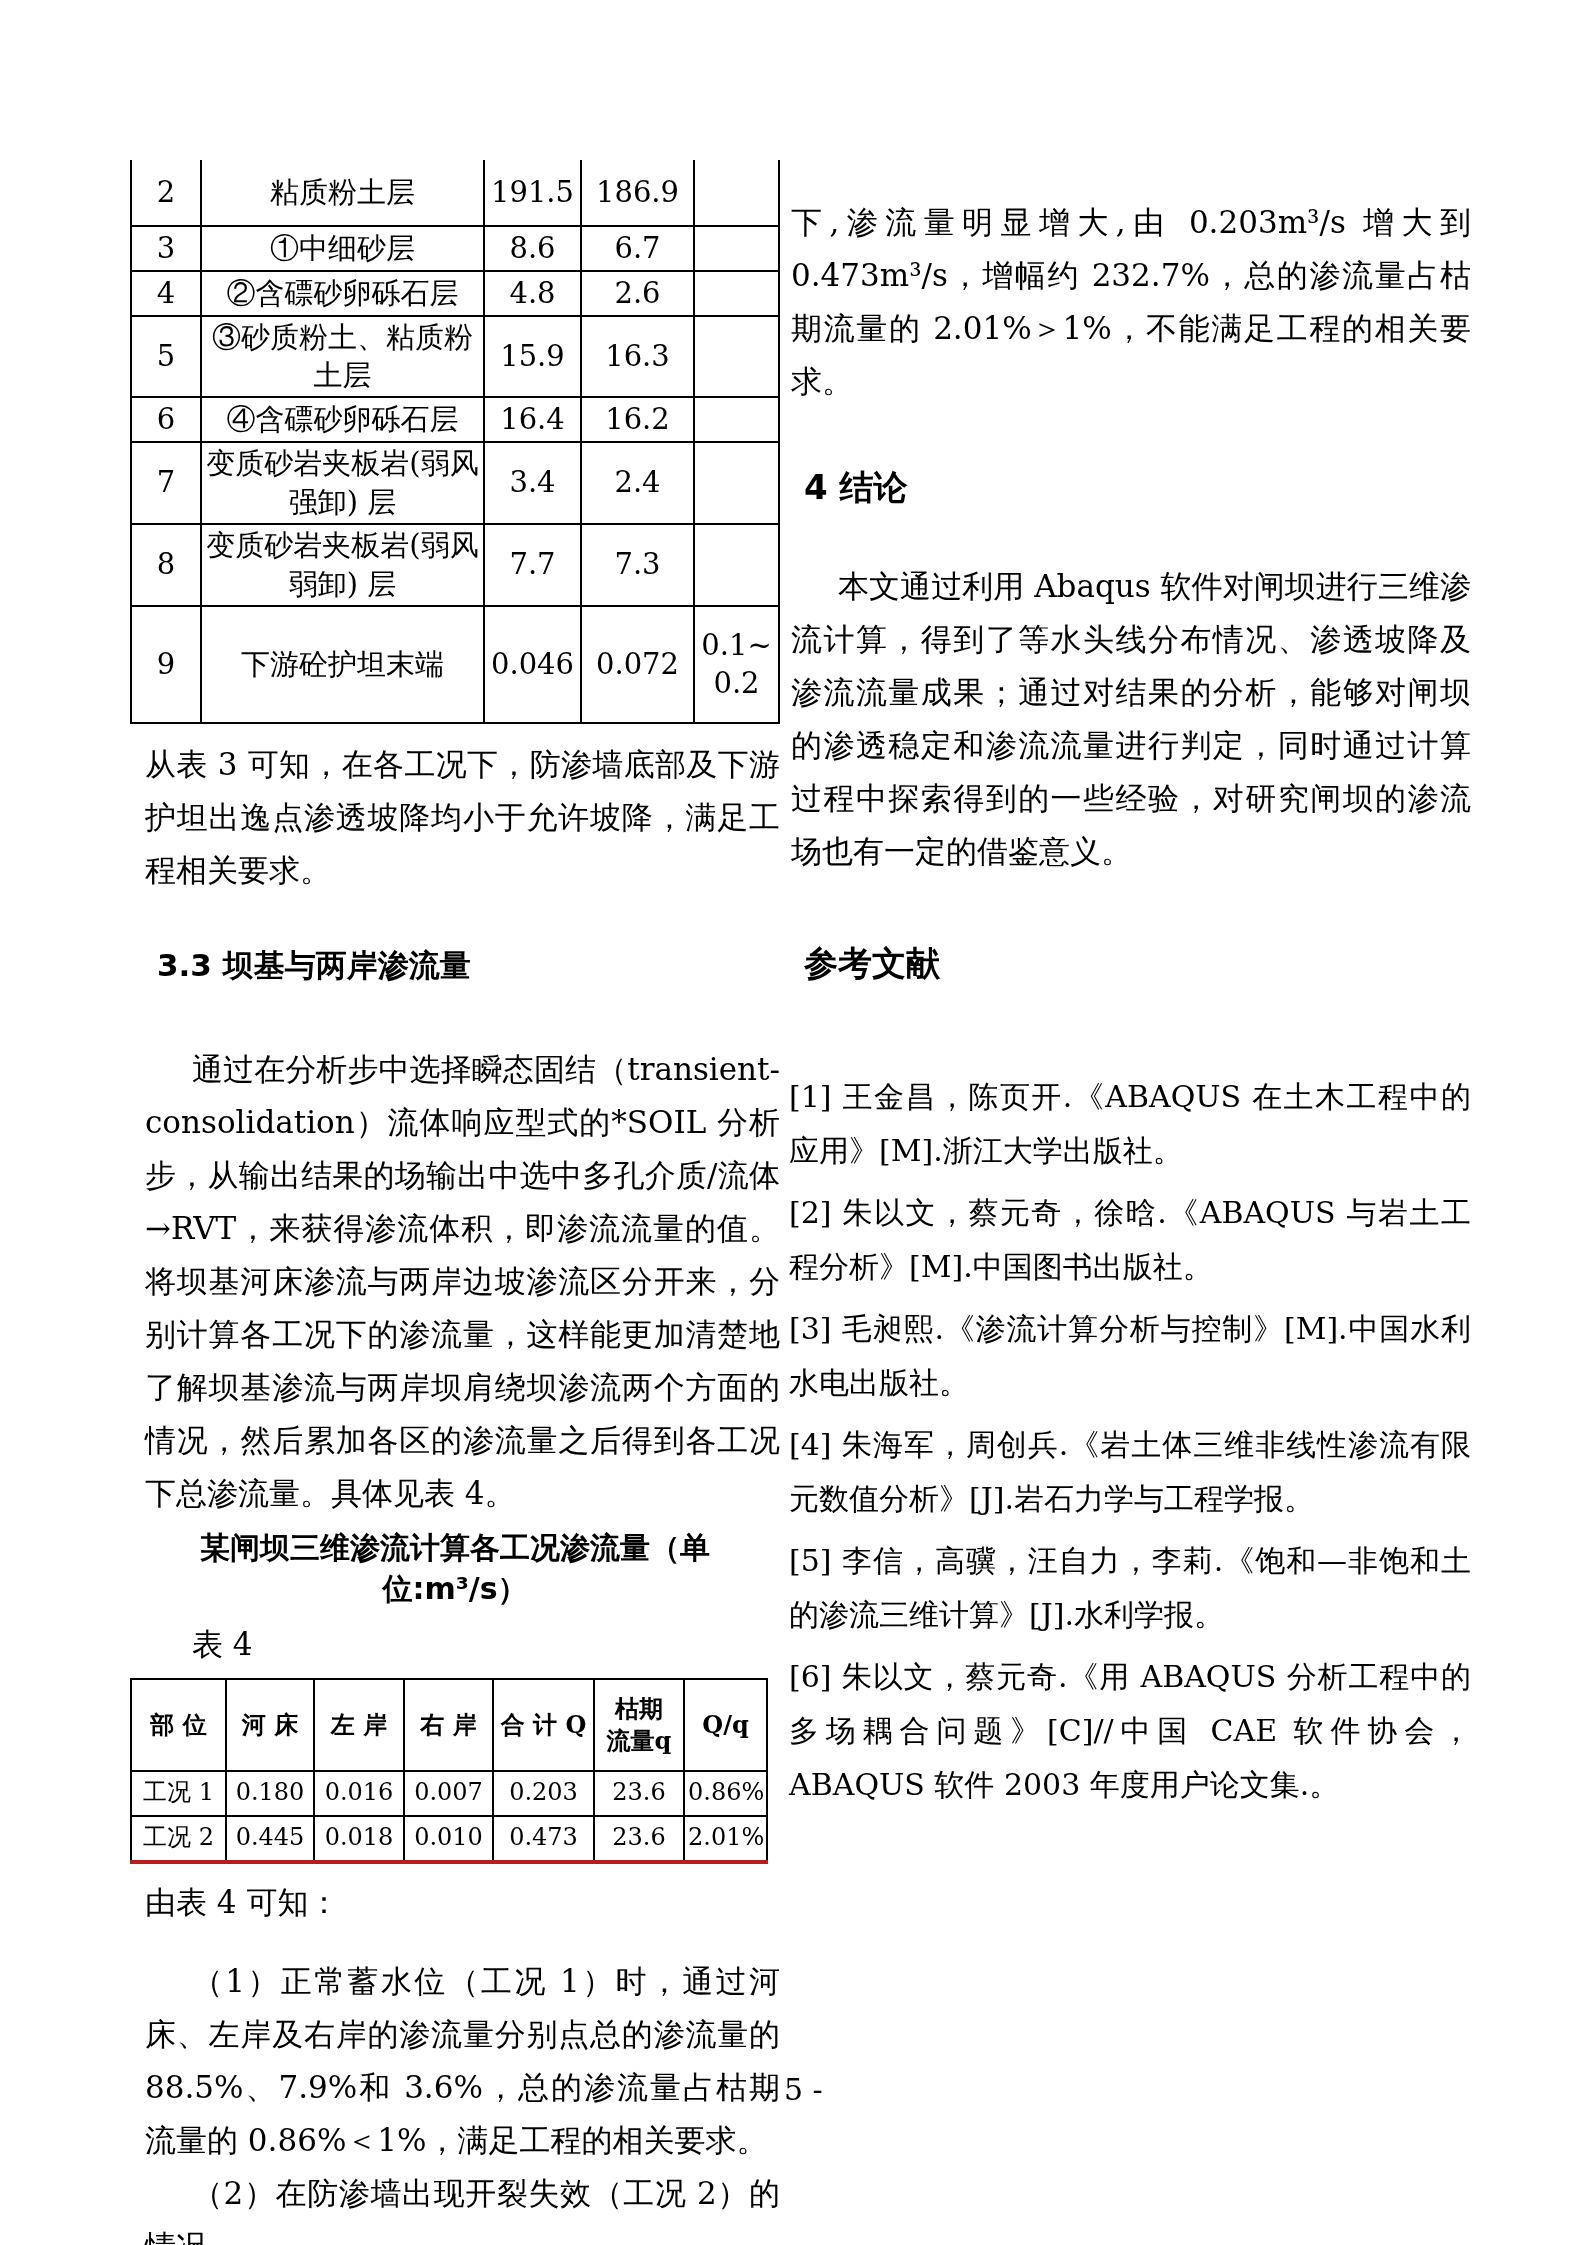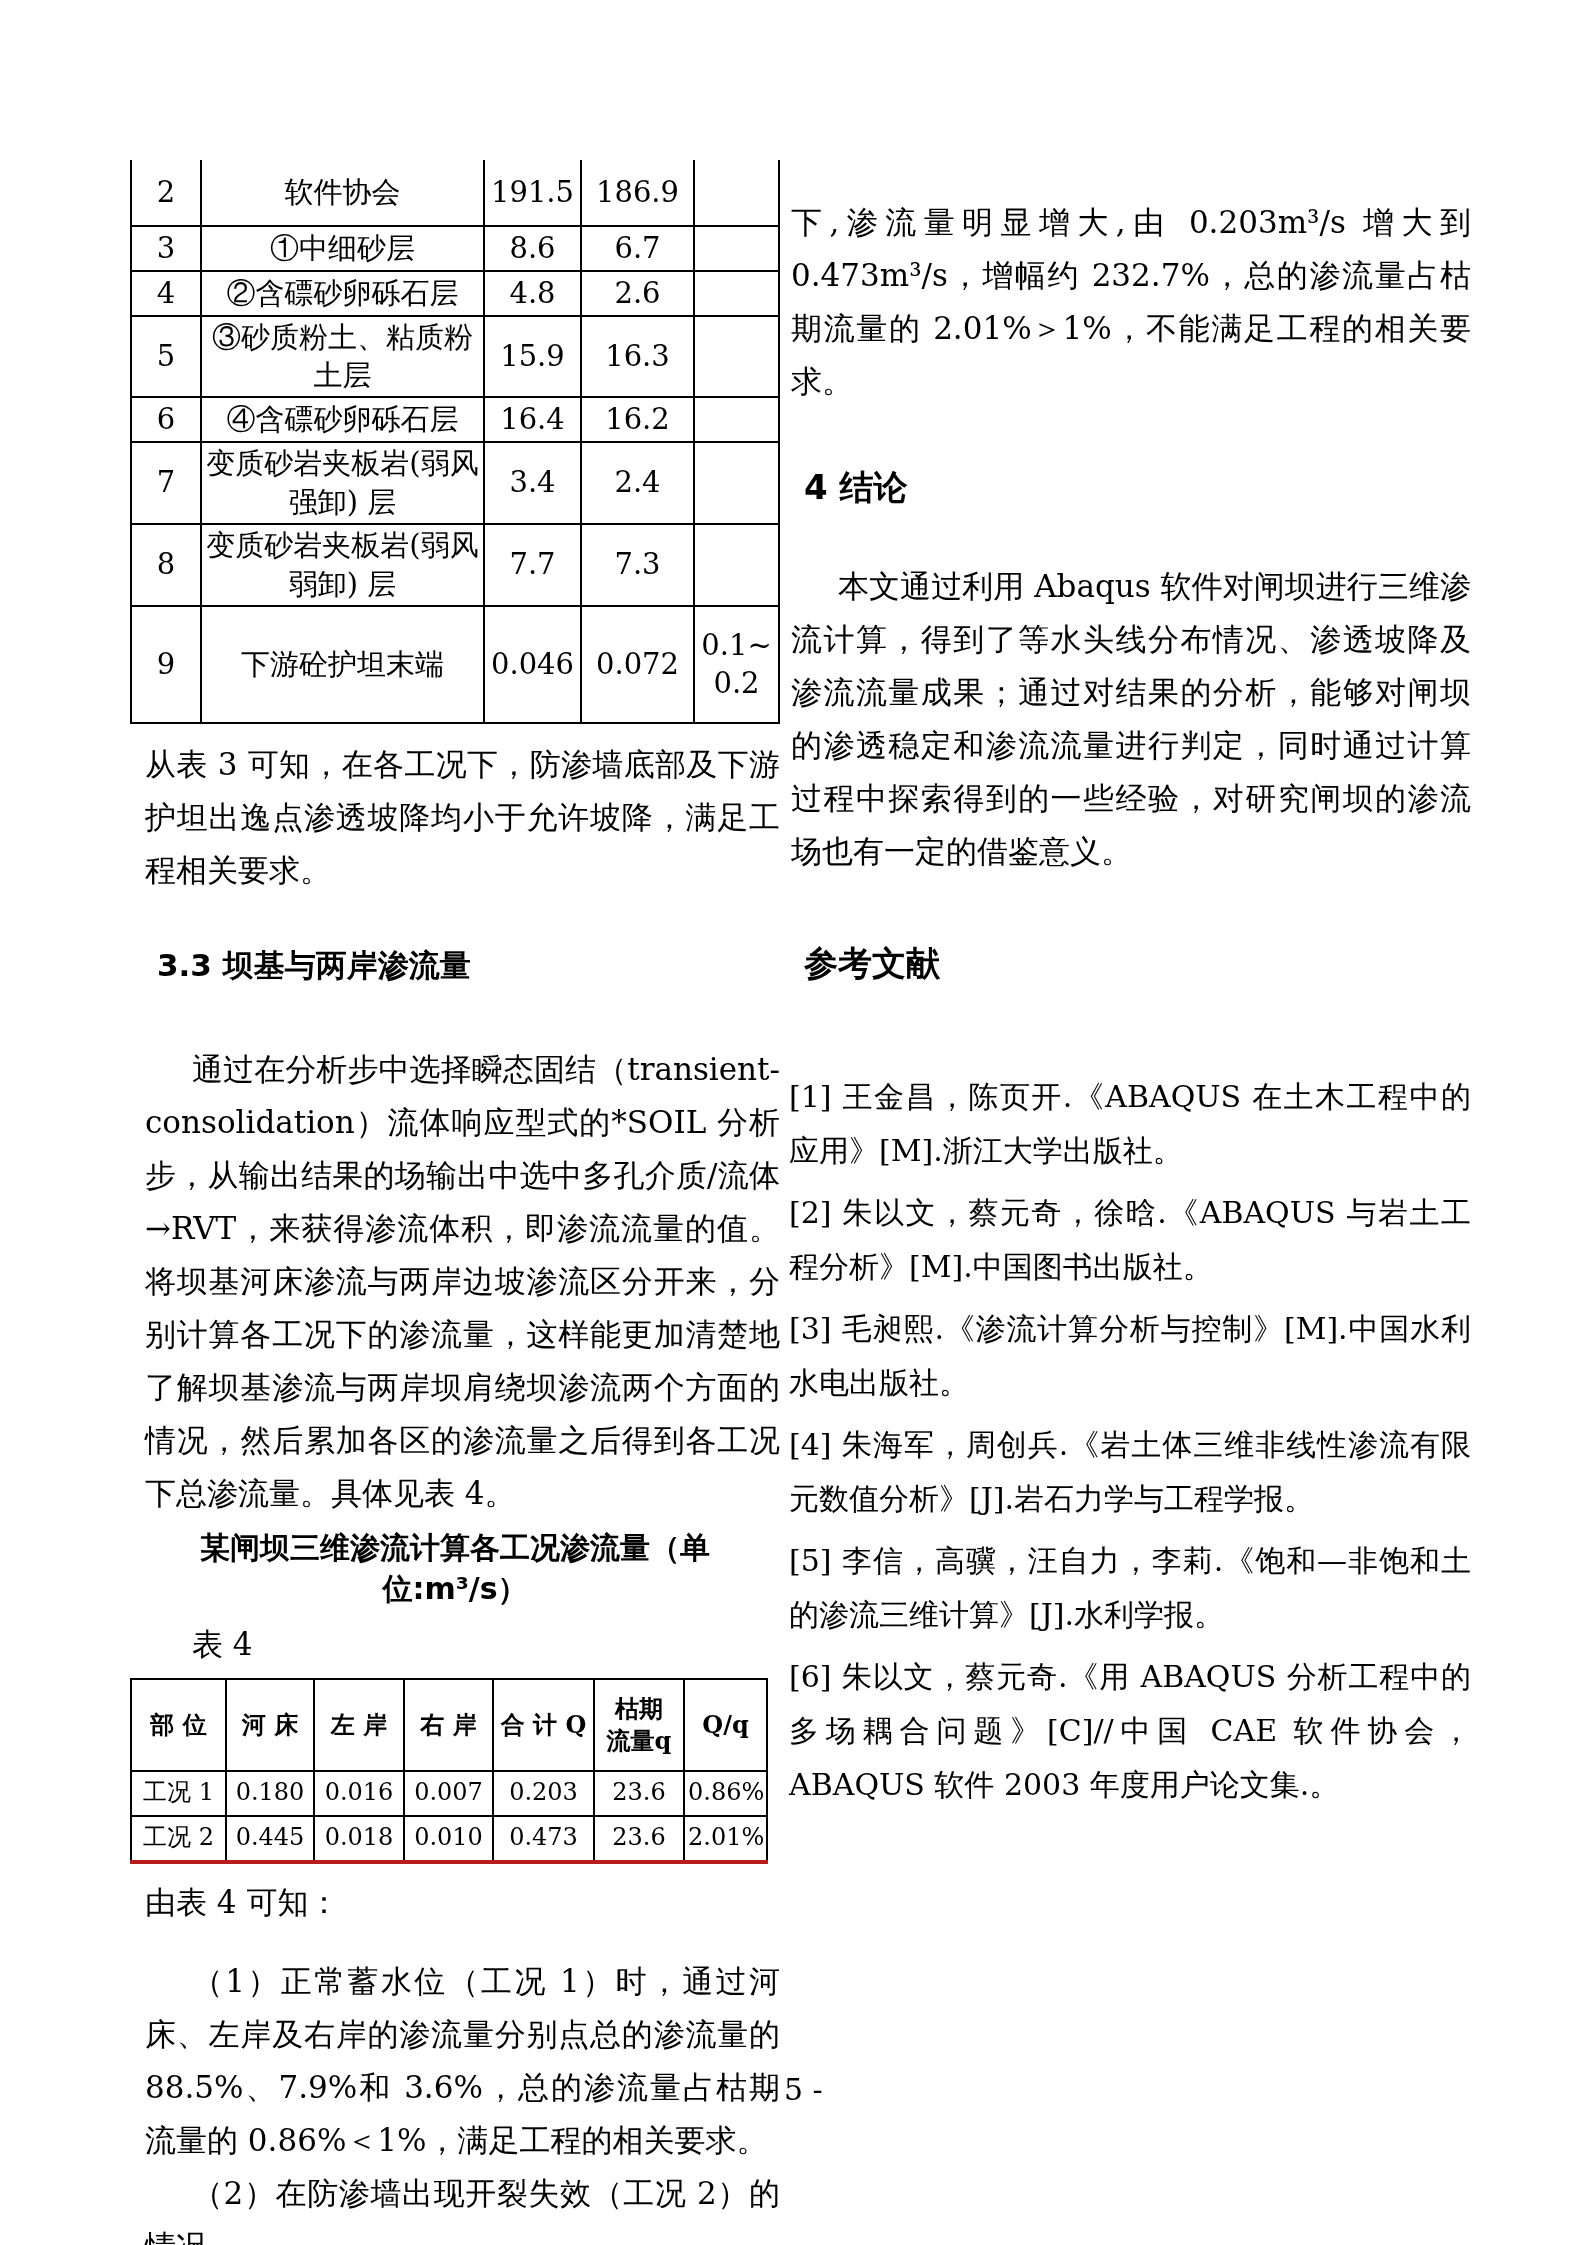--- a/index.html
+++ b/index.html
@@ -70,21 +70,21 @@
       <colgroup>
         <col style="width:70px">
           <col style="width:283px">
           <col style="width:97px">
         <col style="width:113px">
           <col style="width:85px">
       </colgroup>
       <tbody>
         <tr class="r-first">
           <td>2</td>
-          <td>软件协会</td>
+          <td>粘质粉土层</td>
           <td>191.5</td>
           <td>186.9</td>
           <td></td>
         </tr>
         <tr class="r-s">
           <td>3</td>
           <td>①中细砂层</td>
           <td>8.6</td>
           <td>6.7</td>
           <td></td>

